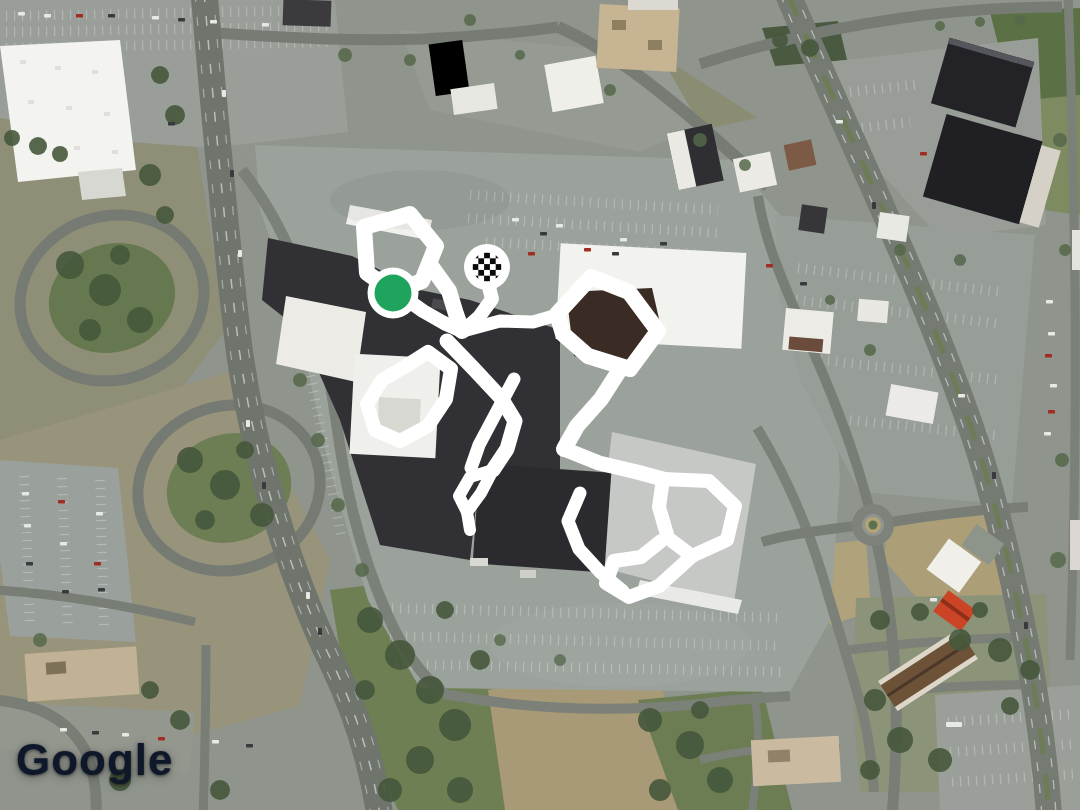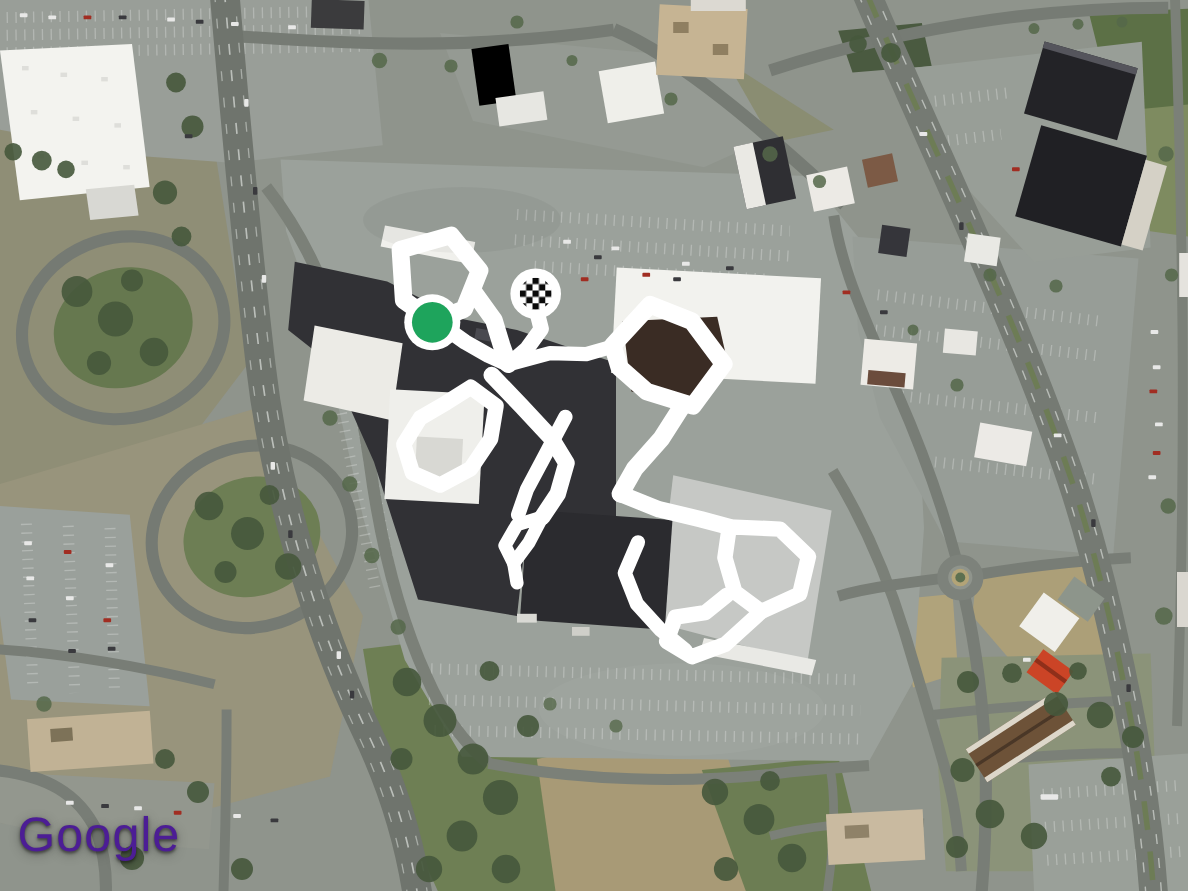--- a/index.html
+++ b/index.html
@@ -1,20 +1,20 @@
 <!DOCTYPE html>
 <html><head>
 <meta charset="utf-8">
 <style>
   html,body{margin:0;padding:0;background:#1b1b1b;}
   .stage{position:relative;width:1080px;height:810px;overflow:hidden;
          font-family:"Liberation Sans",sans-serif;background:#8f948c;}
   .stage svg{position:absolute;left:0;top:0;display:block;}
-  .watermark{position:absolute;left:16px;top:738px;color:#4c1d95;
-             font-size:44px;font-weight:normal;letter-spacing:1px;line-height:1;
+  .watermark{position:absolute;left:16px;top:738px;color:#0f172a;
+             font-size:44px;font-weight:bold;letter-spacing:1px;line-height:1;
              text-shadow:0 1px 3px rgba(0,0,0,.55),0 2px 10px rgba(0,0,0,.35);
              user-select:none;}
 </style>
 </head>
 <body>
 
 <div class="stage">
 <svg width="1080" height="810" viewBox="0 0 1080 810">
   <defs>
     <pattern id="checker" patternUnits="userSpaceOnUse" x="-14.5" y="-14.5" width="11.6" height="11.6">

